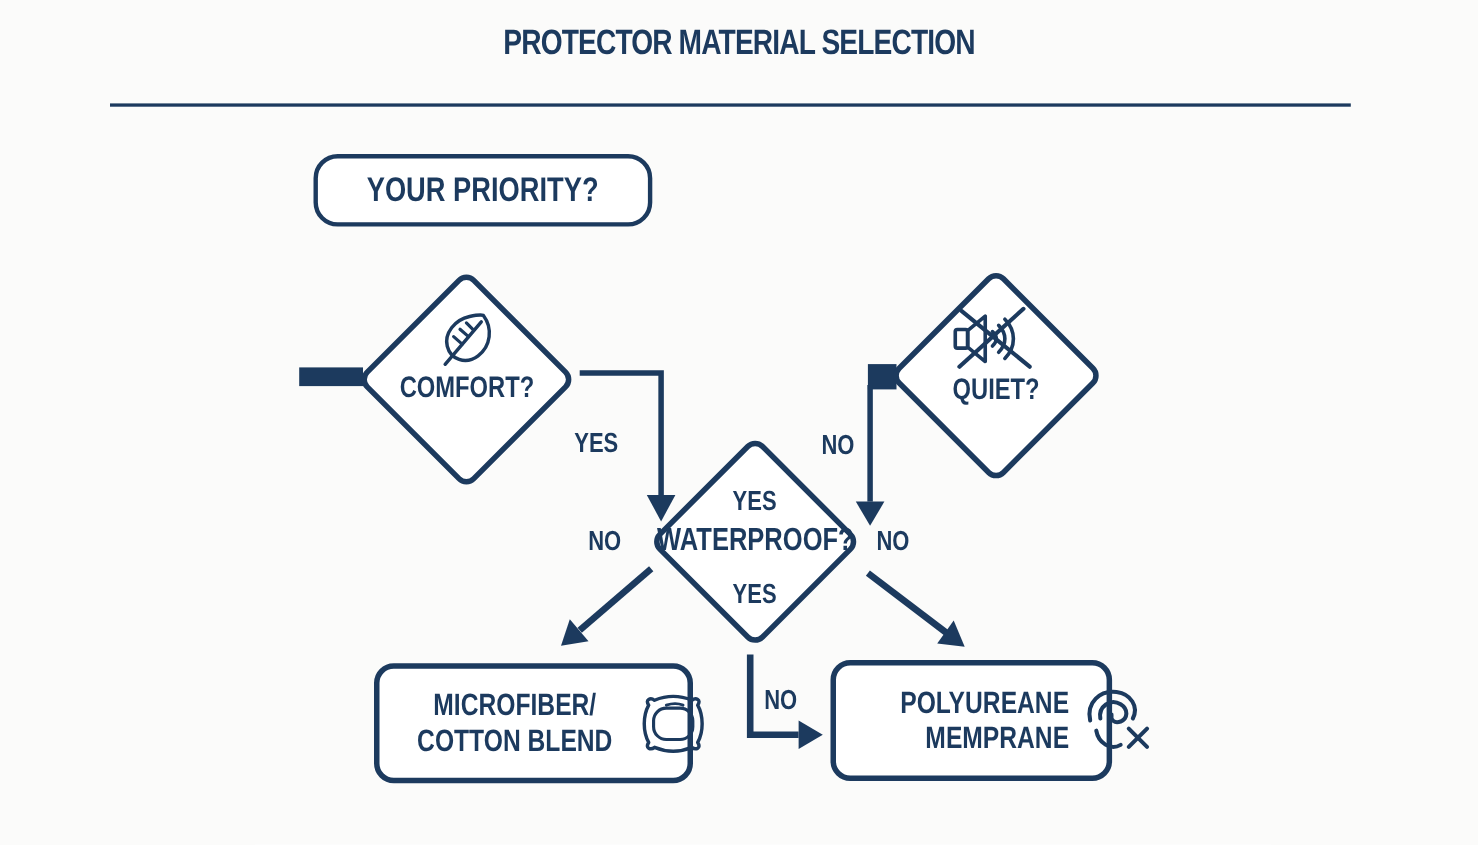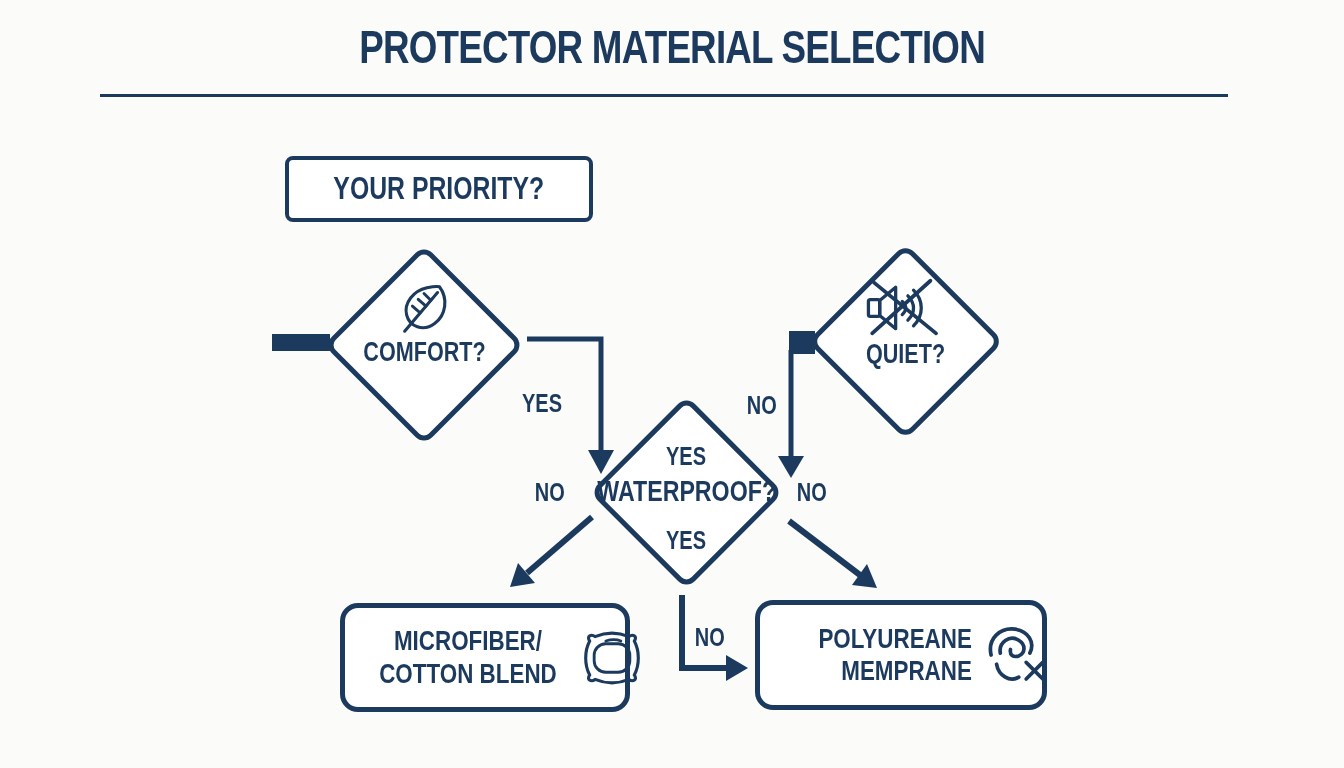--- a/index.html
+++ b/index.html
@@ -4,24 +4,24 @@
 <style>
   :root{
     --ink:#1c3a5e;
     --bg:#fbfbfa;
     --fill:#ffffff;
   }
   *{box-sizing:border-box;margin:0;padding:0;}
   body{font-family:"Liberation Sans",sans-serif;background:#fff;}
   .canvas{position:relative;width:1344px;height:768px;background:var(--bg);overflow:hidden;color:var(--ink);}
   .cond{display:inline-block;transform:scaleX(0.8);transform-origin:center;white-space:nowrap;}
-  .title{position:absolute;left:0;right:0;top:20px;text-align:center;font-size:46px;font-weight:bold;letter-spacing:-1px;}
+  .title{position:absolute;left:0;right:0;top:20px;text-align:center;font-size:32px;font-weight:bold;letter-spacing:-1px;}
   .divider{position:absolute;left:100px;top:94px;width:1128px;height:3px;background:var(--ink);}
-  .startbox{position:absolute;left:285px;top:156px;width:308px;height:66px;background:var(--fill);
-    border:4px solid var(--ink);border-radius:8px;display:flex;align-items:center;justify-content:center;
+  .startbox{position:absolute;left:285px;top:140px;width:308px;height:66px;background:var(--fill);
+    border:4px solid var(--ink);border-radius:22px;display:flex;align-items:center;justify-content:center;
     font-size:31px;font-weight:bold;}
   .diamond{position:absolute;background:var(--fill);border:5px solid var(--ink);border-radius:12px;transform:rotate(45deg);}
   .d-comfort{width:142px;height:142px;left:353px;top:274px;}
   .d-quiet{width:139px;height:139px;left:836px;top:272px;}
   .d-water{width:137px;height:137px;left:618px;top:424px;}
   .d-content{position:absolute;inset:0;display:flex;flex-direction:column;align-items:center;justify-content:center;}
   .d-comfort .d-content{transform:rotate(-45deg) translateY(-22px);}
   .d-quiet .d-content{transform:rotate(-45deg) translateY(-18px);}
   .d-water .d-content{transform:rotate(-45deg) translateY(6px);}
   .d-label{font-size:27px;font-weight:bold;}
@@ -30,21 +30,21 @@
   .w-yes-bottom{font-size:25px;font-weight:bold;margin-top:18px;}
   .lbl{position:absolute;width:60px;text-align:center;font-size:25px;font-weight:bold;}
   .lbl-comfort-yes{left:512px;top:389px;}
   .lbl-quiet-no{left:732px;top:391px;}
   .lbl-wp-left-no{left:520px;top:478px;}
   .lbl-wp-right-no{left:782px;top:478px;}
   .lbl-wp-bottom-no{left:681px;top:623px;width:58px;}
   .result{position:absolute;background:var(--fill);border:5px solid var(--ink);border-radius:18px;
     display:flex;align-items:center;}
   .r-left{left:340px;top:603px;width:290px;height:109px;padding:0 16px 0 12px;}
-  .r-right{left:755px;top:600px;width:292px;height:110px;padding:0 12px 0 20px;}
+  .r-right{left:755px;top:600px;width:256px;height:110px;padding:0 12px 0 20px;}
   .r-text{flex:1;font-size:28px;font-weight:bold;line-height:1.15;text-align:center;}
   .r-right .r-text{text-align:right;padding-right:8px;}
   .icon-wrap{flex:0 0 auto;display:flex;align-items:center;justify-content:center;}
   #connectors{position:absolute;inset:0;pointer-events:none;}
   #connectors .stroke{stroke:var(--ink);stroke-width:6;fill:none;}
   #connectors .thin{stroke:var(--ink);stroke-width:5;fill:none;}
   #connectors .solid{fill:var(--ink);stroke:none;}
   .nodeicon path,.nodeicon rect,.nodeicon line{stroke:var(--ink);fill:none;stroke-linecap:round;stroke-linejoin:round;}
 </style>
 </head>

